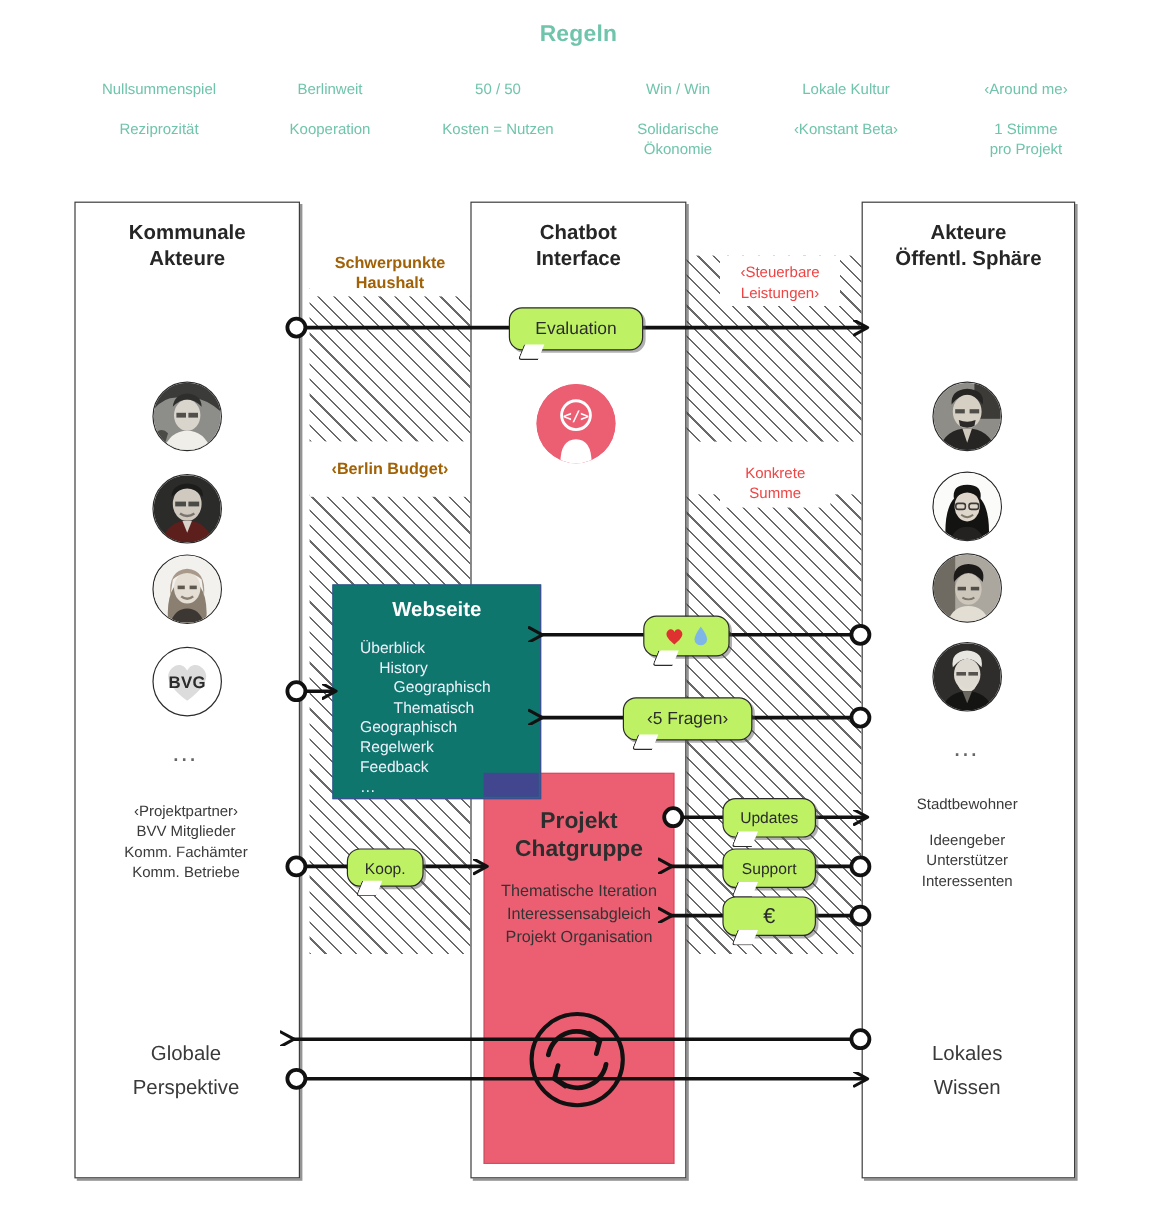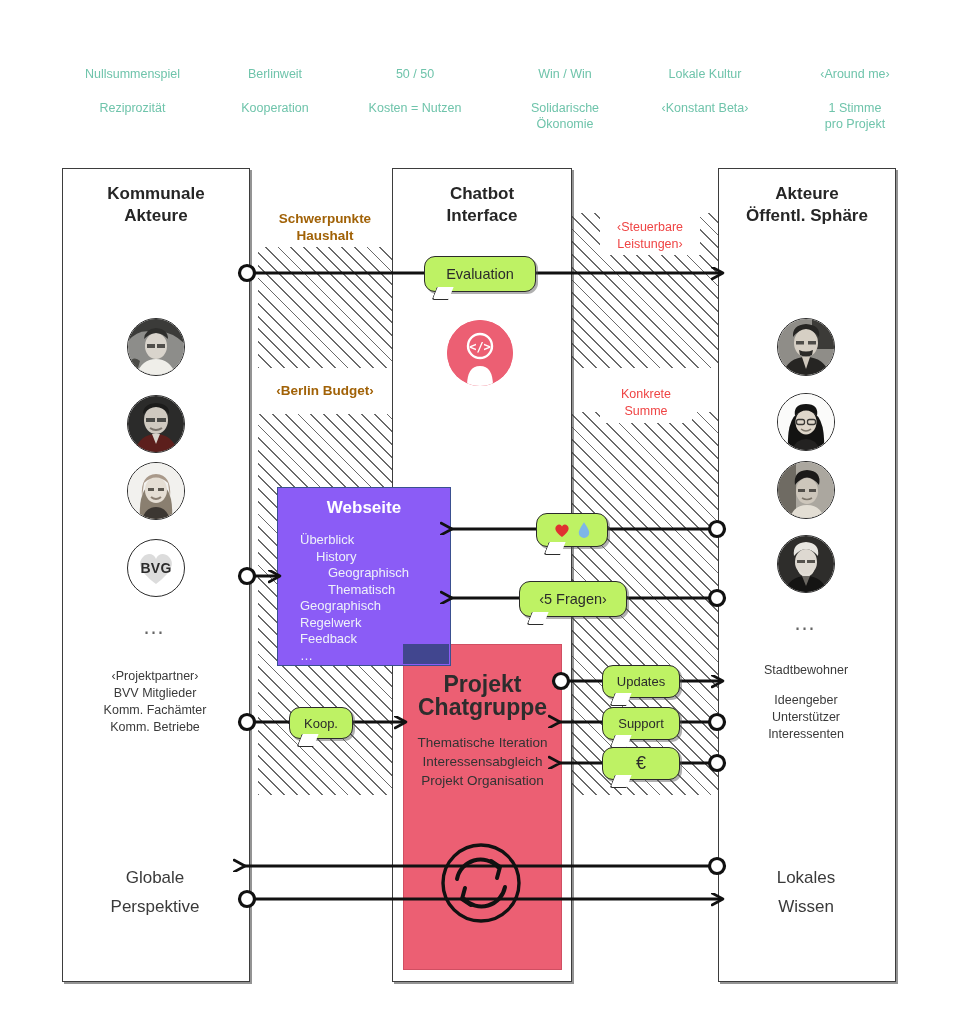--- a/index.html
+++ b/index.html
@@ -54,33 +54,33 @@
     position:absolute;width:38px;height:34px;left:9px;top:11px;
   }
   .bvg .lbl{position:relative;font-size:14px;font-weight:bold;color:#2b2b2b;letter-spacing:.3px;}
   .dots{position:absolute;text-align:center;font-size:22px;color:#666;letter-spacing:3px;}
 
   .col-text{position:absolute;text-align:center;font-size:12.5px;line-height:17px;color:#3a3a3a;}
   .col-big{position:absolute;text-align:center;font-size:17px;line-height:29px;color:#3a3a3a;}
 
   
   .webseite{
-    position:absolute;background:#8b5cf6;border:1px solid #3a5090;
+    position:absolute;background:#0f766e;border:1px solid #3a5090;
   }
   .webseite .hd{position:absolute;left:0;right:0;top:10px;text-align:center;
     font-size:17px;font-weight:bold;color:#fff;}
   .webseite .lines{position:absolute;left:22px;top:44px;font-size:13px;line-height:16.5px;color:#eef1fa;}
   .webseite .lines .i1{padding-left:16px;}
   .webseite .lines .i2{padding-left:28px;}
 
   .chatgruppe{
     position:absolute;background:#ec5f73;border:1px solid #d04f62;
   }
   .chatgruppe .hd{position:absolute;left:0;right:0;top:28px;text-align:center;
-    font-size:23px;font-weight:bold;color:#2d2d2d;line-height:23px;}
+    font-size:19px;font-weight:bold;color:#2d2d2d;line-height:23px;}
   .chatgruppe .lines{position:absolute;left:0;right:0;top:88px;text-align:center;
     font-size:13.5px;line-height:19px;color:#333;}
 
   
   .bubble{
     position:absolute;background:#bef264;border:1.5px solid #2b2b2b;border-radius:11px;
     box-shadow:2px 2px 0 rgba(80,80,80,.45);
     display:flex;align-items:center;justify-content:center;
     font-size:14.5px;color:#2b2b2b;
   }
@@ -101,20 +101,21 @@
     background:#ec5f73;overflow:hidden;
   }
   .lbl-hatch{position:absolute;text-align:center;font-size:12.5px;line-height:17px;color:#ef4444;}
   .lbl-hatch.bold{font-weight:bold;font-size:13.5px;color:#a16207;}
 </style>
 </head>
 <body>
 
 <div id="stage">
 
+  <div class="rules-title">Regeln</div>
 
   <div class="rules-grid">
     <div class="rule-col" style="left:40px;width:185px;">
       <div class="rule-row1">Nullsummenspiel</div>
       <div class="rule-row2">Reziprozität</div>
     </div>
     <div class="rule-col" style="left:190px;width:170px;">
       <div class="rule-row1">Berlinweit</div>
       <div class="rule-row2">Kooperation</div>
     </div>

